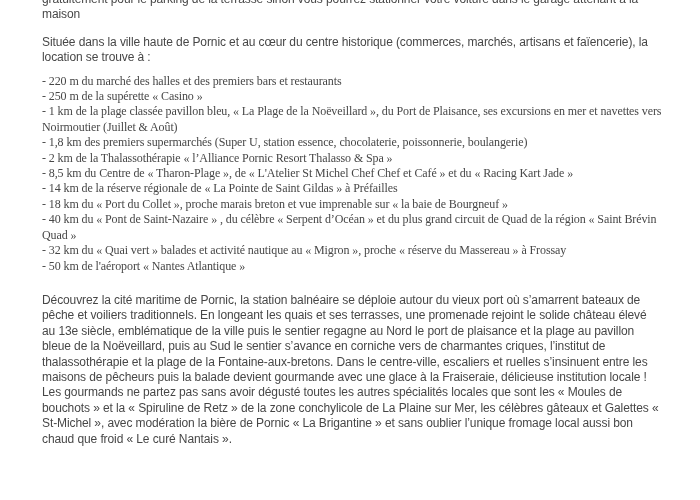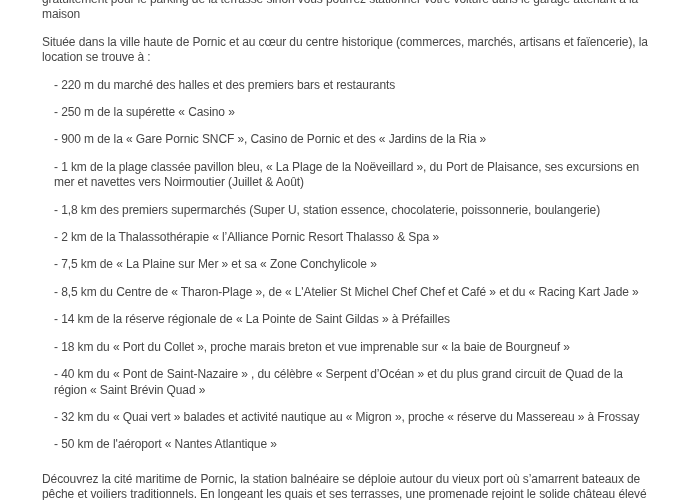--- a/index.html
+++ b/index.html
@@ -34,44 +34,43 @@
   }
   .para-location {
     margin-bottom: 8px;
   }
   .distance-list {
     margin: 0;
     padding: 0;
     list-style: none;
   }
   .distance-list div {
-    margin: 12px;
+    margin: 0;
+    font-family: Liberation Serif, serif;
   }
   .para-discover {
     margin-top: 19px;
   }
 </style>
 </head>
 <body>
 
 <div class="page">
   <div class="content">
 
     <p class="para para-intro"><span>gratuitement pour le parking de la terrasse sinon vous pourrez stationner votre voiture dans le garage attenant à la maison</span><br></p>
 
     <p class="para para-location">Située dans la ville haute de Pornic et au cœur du centre historique (commerces, marchés, artisans et faïencerie), la location se trouve à :</p>
 
     <div class="distance-list">
       <div>- 220 m du marché des halles et des premiers bars et restaurants</div>
       <div>- 250 m de la supérette « Casino »</div>
-      <div>- 900 m de la « Gare Pornic SNCF », Casino de Pornic et des « Jardins de la Ria »</div>
       <div>- 1 km de la plage classée pavillon bleu, « La Plage de la Noëveillard », du Port de Plaisance, ses excursions en mer et navettes vers Noirmoutier (Juillet &amp; Août)</div>
       <div>- 1,8 km des premiers supermarchés (Super U, station essence, chocolaterie, poissonnerie, boulangerie)</div>
       <div>- 2 km de la Thalassothérapie « l’Alliance Pornic Resort Thalasso &amp; Spa »</div>
-      <div>- 7,5 km de « La Plaine sur Mer » et sa « Zone Conchylicole »</div>
       <div>- 8,5 km du Centre de « Tharon-Plage », de « L'Atelier St Michel Chef Chef et Café » et du « Racing Kart Jade »</div>
       <div>- 14 km de la réserve régionale de « La Pointe de Saint Gildas » à Préfailles</div>
       <div>- 18 km du « Port du Collet », proche marais breton et vue imprenable sur « la baie de Bourgneuf »</div>
       <div>- 40 km du « Pont de Saint-Nazaire » , du célèbre « Serpent d’Océan » et du plus grand circuit de Quad de la région « Saint Brévin Quad »</div>
       <div>- 32 km du « Quai vert » balades et activité nautique au « Migron », proche « réserve du Massereau » à Frossay</div>
       <div>- 50 km de l'aéroport « Nantes Atlantique »</div>
     </div>
 
     <p class="para para-discover">Découvrez la cité maritime de Pornic, la station balnéaire se déploie autour du vieux port où s’amarrent bateaux de pêche et voiliers traditionnels. En longeant les quais et ses terrasses, une promenade rejoint le solide château élevé au 13e siècle, emblématique de la ville puis le sentier regagne au Nord le port de plaisance et la plage au pavillon bleue de la Noëveillard, puis au Sud le sentier s’avance en corniche vers de charmantes criques, l’institut de thalassothérapie et la plage de la Fontaine-aux-bretons. Dans le centre-ville, escaliers et ruelles s’insinuent entre les maisons de pêcheurs puis la balade devient gourmande avec une glace à la Fraiseraie, délicieuse institution locale ! Les gourmands ne partez pas sans avoir dégusté toutes les autres spécialités locales que sont les « Moules de bouchots » et la « Spiruline de Retz » de la zone conchylicole de La Plaine sur Mer, les célèbres gâteaux et Galettes « St-Michel », avec modération la bière de Pornic « La Brigantine » et sans oublier l’unique fromage local aussi bon chaud que froid « Le curé Nantais ».</p>
 

